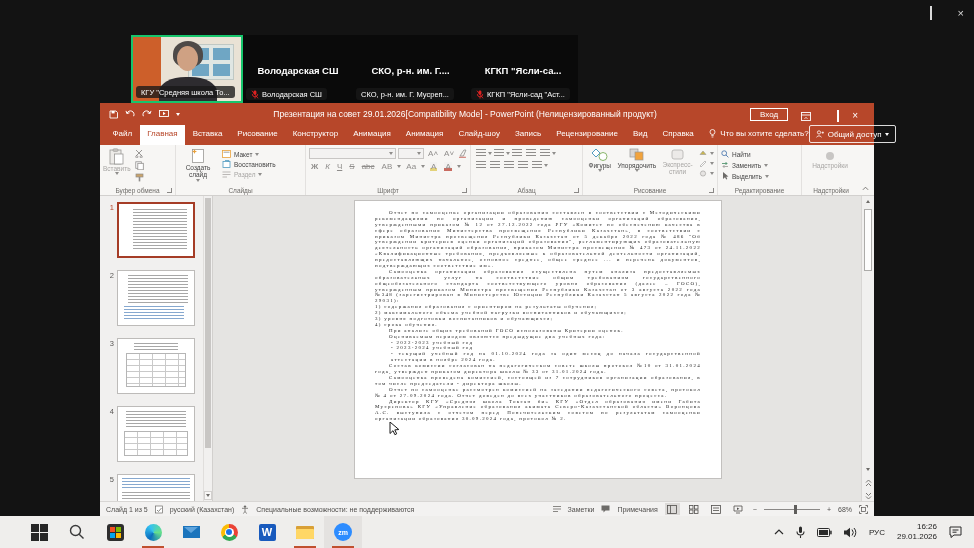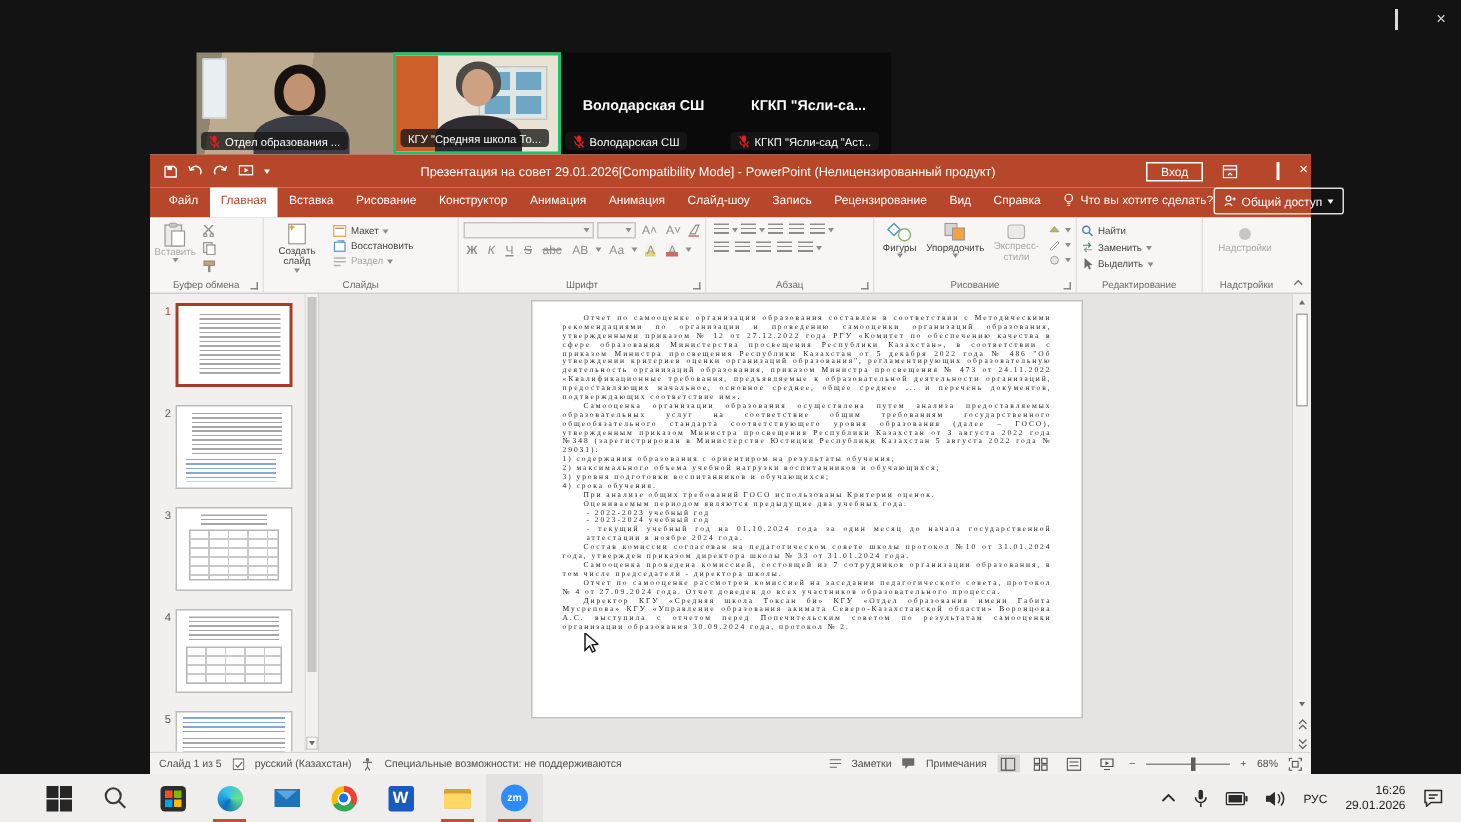--- a/index.html
+++ b/index.html
@@ -38,21 +38,21 @@
   
   .t3{background:linear-gradient(100deg,#1d1d20 0 34%,#c9cccd 34% 100%)}
   .t3 .board{position:absolute;right:10px;top:8px;width:42px;height:26px;background:#e9ebec;border:1px solid #aeb2b4}
 
   
   .ppt{position:absolute;left:100px;top:103px;width:774px;height:413px;display:flex;
        flex-direction:column;background:#fff;font-family:"Liberation Sans",sans-serif}
   .tbar{height:22px;background:#B7472A;display:flex;align-items:center;color:#fff;font-size:8.5px;flex-shrink:0}
   .qat{display:flex;gap:7px;margin-left:9px;align-items:center}
   .t-title{flex:1;text-align:center;white-space:nowrap;overflow:hidden}
-  .t-right{display:flex;align-items:center;gap:13px;margin-right:2px}
+  .t-right{display:flex;align-items:flex-end;gap:13px;margin-right:16px}
   .login-btn{border:1px solid #fff;padding:1px 9px;font-size:8px;cursor:default}
   .ppt-x{font-size:10px;line-height:10px}
 
   .tabs{height:20px;background:#B7472A;display:flex;color:#fff;font-size:8px;padding-left:5px;flex-shrink:0}
   .tab{padding:3.5px 7.5px;white-space:nowrap;cursor:default}
   .tab.active{background:#fff;color:#B7472A}
   .tellme{display:flex;align-items:center;gap:4px;margin-left:8px;padding-bottom:4px;white-space:nowrap}
   .share-btn{margin-left:auto;margin-right:7px;margin-bottom:2px;border:1px solid rgba(255,255,255,.85);
              border-radius:2px;padding:1.5px 6px;display:flex;align-items:center;gap:4px;font-size:8px;white-space:nowrap}
   .dd{width:0;height:0;border-left:2.5px solid transparent;border-right:2.5px solid transparent;border-top:3px solid currentColor;display:inline-block}
@@ -144,35 +144,20 @@
 
 <div class="screen">
 
   <div class="zwc">
     <span class="wc"><span class="wc-min"></span></span>
     <span class="wc"><span class="wc-res"></span></span>
     <span class="wc">×</span>
   </div>
 
   <div class="filmstrip">
-    <div class="tile t1" style="width:131px">
-      <div class="t1 win"></div>
-      <div class="hair" style="left:52px;top:8px;width:34px;height:34px;background:#17120f"></div>
-      <div class="head" style="left:58px;top:14px;width:21px;height:25px;background:#c29372"></div>
-      <div class="person" style="left:38px;bottom:-8px;width:64px;height:34px;background:#3c3c44"></div>
-      <div class="tag">
-        <svg width="8" height="9" viewBox="0 0 8 9">
-            <rect x="2.6" y="0.4" width="2.8" height="4.4" rx="1.4" fill="#E02121"></rect>
-            <path d="M1.3 4.1a2.7 2.7 0 0 0 5.4 0" fill="none" stroke="#E02121" stroke-width=".9"></path>
-            <line x1="4" y1="6.8" x2="4" y2="8.6" stroke="#E02121" stroke-width=".9"></line>
-            <line x1="1" y1="0.7" x2="7" y2="8.3" stroke="#E02121" stroke-width=".9"></line>
-          </svg>
-        <span>Отдел образования ...</span>
-      </div>
-    </div>
     <div class="tile t2 speaking" style="width:112px">
       <div class="t2 orange"></div>
       <div class="winframe"></div>
         <div class="winbars"></div>
       <div class="hair" style="left:40px;top:4px;width:30px;height:26px;background:#4e4a48"></div>
       <div class="head" style="left:44px;top:9px;width:21px;height:25px;background:#cfa183"></div>
       <div class="person" style="left:26px;bottom:-8px;width:58px;height:32px;background:#2e2c30"></div>
       <div class="tag">
         <span>КГУ "Средняя школа То...</span>
       </div>
@@ -180,20 +165,26 @@
     <div class="tile" style="width:110px">
       <div class="cname">Володарская СШ</div>
       <div class="tag">
         <svg width="8" height="9" viewBox="0 0 8 9">
             <rect x="2.6" y="0.4" width="2.8" height="4.4" rx="1.4" fill="#E02121"></rect>
             <path d="M1.3 4.1a2.7 2.7 0 0 0 5.4 0" fill="none" stroke="#E02121" stroke-width=".9"></path>
             <line x1="4" y1="6.8" x2="4" y2="8.6" stroke="#E02121" stroke-width=".9"></line>
             <line x1="1" y1="0.7" x2="7" y2="8.3" stroke="#E02121" stroke-width=".9"></line>
           </svg>
         <span>Володарская СШ</span>
+      </div>
+    </div>
+    <div class="tile" style="width:115px">
+      <div class="cname">СКО, р-н. им. Г....</div>
+      <div class="tag">
+        <span>СКО, р-н. им. Г. Мусреп...</span>
       </div>
     </div>
     <div class="tile" style="width:110px">
       <div class="cname">КГКП  "Ясли-са...</div>
       <div class="tag">
         <svg width="8" height="9" viewBox="0 0 8 9">
             <rect x="2.6" y="0.4" width="2.8" height="4.4" rx="1.4" fill="#E02121"></rect>
             <path d="M1.3 4.1a2.7 2.7 0 0 0 5.4 0" fill="none" stroke="#E02121" stroke-width=".9"></path>
             <line x1="4" y1="6.8" x2="4" y2="8.6" stroke="#E02121" stroke-width=".9"></line>
             <line x1="1" y1="0.7" x2="7" y2="8.3" stroke="#E02121" stroke-width=".9"></line>

